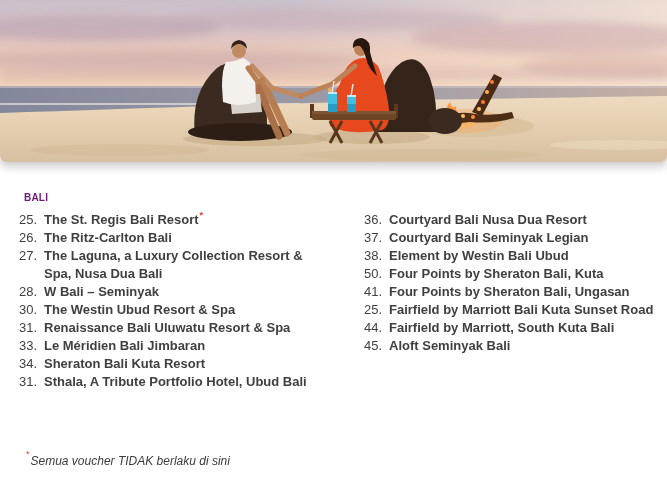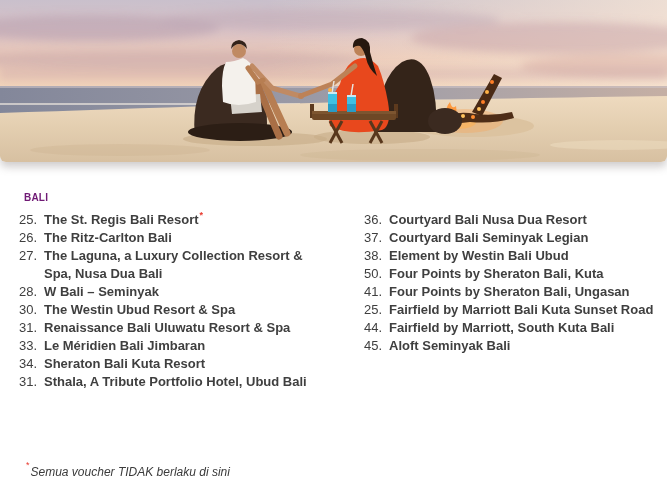--- a/index.html
+++ b/index.html
@@ -25,21 +25,21 @@
   .col-right{left:364px;width:306px;}
   ul.hotel-list{list-style:none;margin:0;padding:0;font-size:13px;line-height:18px;}
   ul.hotel-list li{display:flex;align-items:flex-start;}
   .num{flex:0 0 25px;width:25px;}
   .label{flex:1;font-weight:bold;}
   .marker{
     color:#e8382d;font-size:9px;line-height:10px;
     position:relative;top:-1px;margin-left:1px;font-style:normal;
   }
   .footnote{
-    position:absolute;left:25px;top:463px;margin:0;
+    position:absolute;left:25px;top:452px;margin:0;
     font-size:12px;font-style:italic;color:#3b3b3b;line-height:16px;
   }
   .footnote .marker{top:-3px;margin-right:1px;}
 </style>
 </head>
 <body>
 
 <div class="hero">
   <svg width="667" height="162" viewBox="0 0 667 162" xmlns="http://www.w3.org/2000/svg">
     <defs>

